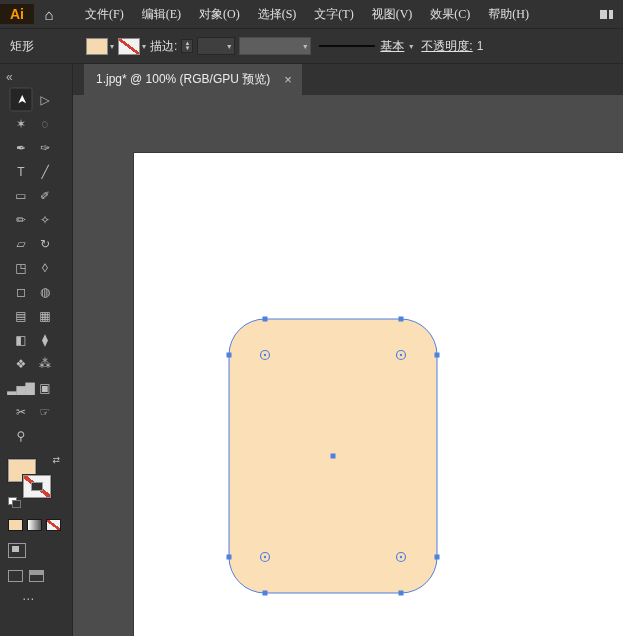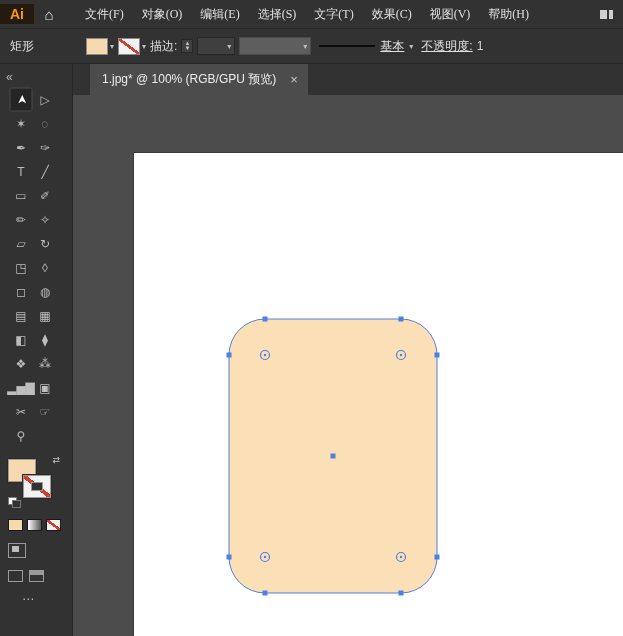--- a/index.html
+++ b/index.html
@@ -78,44 +78,44 @@
   .drawmode{width:16px;height:13px;border:1px solid #9a9a9a;margin:12px 0 0 8px;position:relative;}
   .drawmode i{position:absolute;left:3px;top:2px;width:7px;height:6px;background:#bdbdbd;display:block;}
   .screenmode{display:flex;gap:6px;margin:12px 0 0 8px;}
   .screenmode i{display:block;width:15px;height:12px;border:1px solid #9a9a9a;box-sizing:border-box;}
   .screenmode i.half{background:linear-gradient(#9a9a9a 40%,transparent 40%);}
   .ellipsis{color:#bdbdbd;margin:10px 0 0 22px;letter-spacing:2px;}
 
   
   .docarea{flex:1;display:flex;flex-direction:column;min-width:0;}
   .tabbar{height:31px;background:var(--bar);display:flex;align-items:stretch;flex:0 0 auto;}
-  .tab{margin-left:17px;background:var(--tab_bg);display:flex;align-items:center;gap:14px;
+  .tab{margin-left:11px;background:var(--tab_bg);display:flex;align-items:center;gap:14px;
        padding:0 10px 0 12px;color:#ececec;font-size:12px;}
   .tab-close{color:#c7c7c7;font-size:13px;cursor:default;}
   .canvas{flex:1;position:relative;background:var(--canvas);overflow:hidden;}
   .artboard{position:absolute;left:61px;top:58px;width:490px;height:485px;background:var(--artboard);
             box-shadow:0 0 0 1px #3a3a3a;}
   .artboard svg{position:absolute;left:0;top:0;}
 </style>
 </head>
 <body>
 
 <div class="app" data-name="illustrator-app">
 
   <div class="menubar" data-name="menu-bar">
     <div class="logo" data-name="app-logo">Ai</div>
     <div class="home" data-name="home-icon">⌂</div>
     <div class="menus" data-name="menu-list">
         <span class="menu-item" data-name="menu-item-0">文件(F)</span>
+        <span class="menu-item" data-name="menu-item-1">编辑(E)</span>
         <span class="menu-item" data-name="menu-item-2">对象(O)</span>
-        <span class="menu-item" data-name="menu-item-1">编辑(E)</span>
         <span class="menu-item" data-name="menu-item-4">选择(S)</span>
         <span class="menu-item" data-name="menu-item-3">文字(T)</span>
+        <span class="menu-item" data-name="menu-item-6">视图(V)</span>
         <span class="menu-item" data-name="menu-item-5">效果(C)</span>
-        <span class="menu-item" data-name="menu-item-6">视图(V)</span>
         <span class="menu-item" data-name="menu-item-8">帮助(H)</span>
       </div>
     <div class="mb-spacer" data-name="menubar-spacer"></div>
     <div class="docs-icon" data-name="arrange-documents-icon">
         <i></i>
         <i></i>
       </div>
   </div>
 
   <div class="controlbar" data-name="control-bar">

